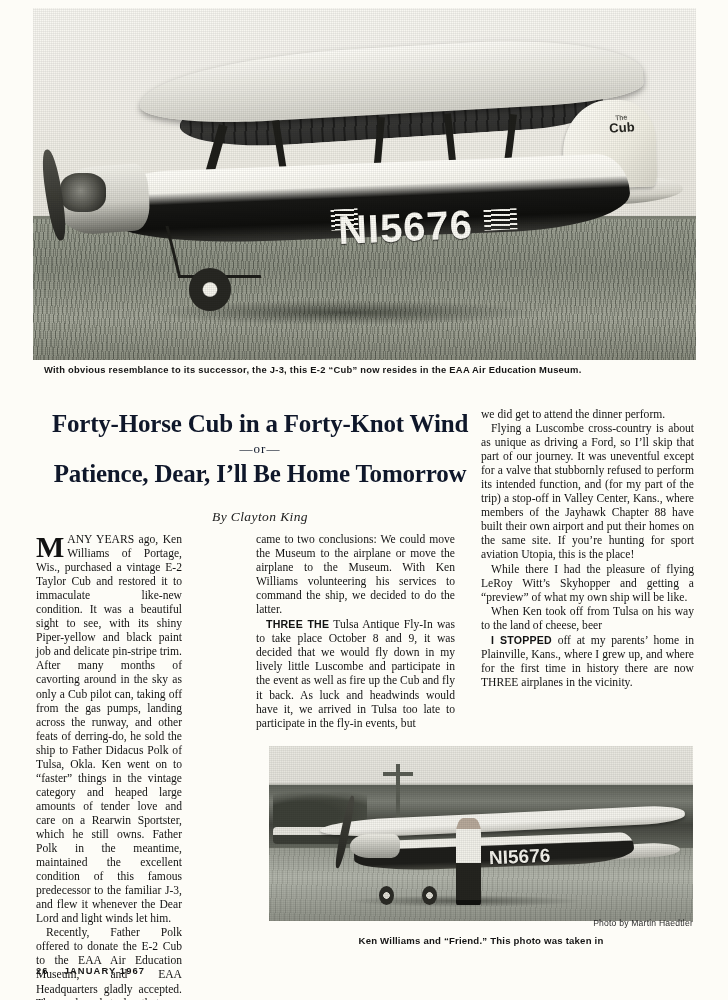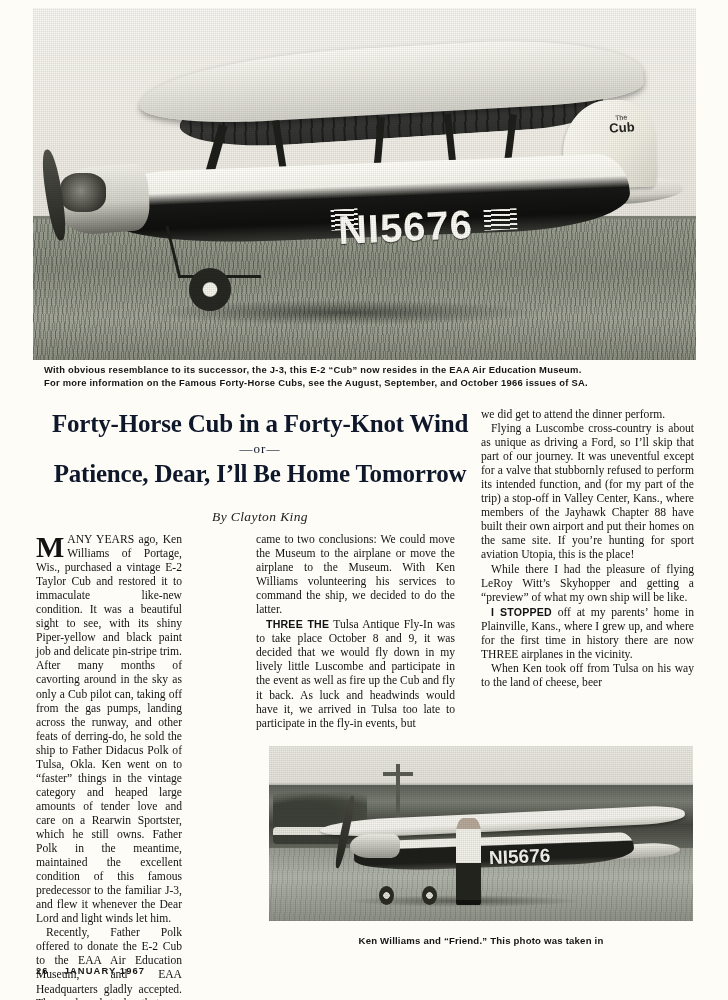--- a/index.html
+++ b/index.html
@@ -315,21 +315,20 @@
     <div class="reg">NI5676</div>
 
     <div class="gear"></div>
     <div class="wheel"></div>
 
     <div class="grain"></div>
   </div>
 
   <div class="hero-caption">
     <p>With obvious resemblance to its successor, the J-3, this E-2 “Cub” now resides in the EAA Air Education Museum.</p>
-    <p>For more information on the Famous Forty-Horse Cubs, see the August, September, and October 1966 issues of SA.</p>
   </div>
 
   <div class="headline">
     <div class="l1">Forty-Horse Cub in a Forty-Knot Wind</div>
     <div class="l2">—or—</div>
     <div class="l3">Patience, Dear, I’ll Be Home Tomorrow</div>
   </div>
   <div class="byline">By Clayton King</div>
 
   <div class="col" id="col1">
@@ -339,22 +338,22 @@
 
   <div class="col" id="col2">
     <p class="noind">came to two conclusions: We could move the Museum to the airplane or move the airplane to the Museum. With Ken Williams volunteering his services to command the ship, we decided to do the latter.</p>
     <p><span class="smallcaps">THREE THE</span><span> Tulsa Antique Fly-In was to take place October 8 and 9, it was decided that we would fly down in my lively little Luscombe and participate in the event as well as fire up the Cub and fly it back. As luck and headwinds would have it, we arrived in Tulsa too late to participate in the fly-in events, but</span></p>
   </div>
 
   <div class="col" id="col3">
     <p class="noind">we did get to attend the dinner perform.</p>
     <p>Flying a Luscombe cross-country is about as unique as driving a Ford, so I’ll skip that part of our journey. It was uneventful except for a valve that stubbornly refused to perform its intended function, and (for my part of the trip) a stop-off in Valley Center, Kans., where members of the Jayhawk Chapter 88 have built their own airport and put their homes on the same site. If you’re hunting for sport aviation Utopia, this is the place!</p>
     <p>While there I had the pleasure of flying LeRoy Witt’s Skyhopper and getting a “preview” of what my own ship will be like.</p>
+    <p>When Ken took off from Tulsa on his way to the land of cheese, beer</p>
     <p><span class="smallcaps">I STOPPED</span><span> off at my parents’ home in Plainville, Kans., where I grew up, and where for the first time in history there are now THREE airplanes in the vicinity.</span></p>
-    <p>When Ken took off from Tulsa on his way to the land of cheese, beer</p>
   </div>
 
   <div class="photo2">
     <div class="p2-sky"></div>
     <div class="p2-hangar-roof"></div>
     <div class="p2-hangar"></div>
     <div class="p2-trees"></div>
     <div class="p2-pole"></div>
     <div class="p2-pole-arm"></div>
     <div class="p2-ground"></div>
@@ -365,20 +364,21 @@
     <div class="p2-fuse"></div>
     <div class="p2-cowl"></div>
     <div class="p2-prop"></div>
     <div class="p2-reg">NI5676</div>
     <div class="p2-man"></div>
     <div class="p2-wheel"></div>
     <div class="p2-wheel p2-wheel2"></div>
     <div class="grain"></div>
   </div>
 
+  <div class="photo-credit">Photo by Martin Haedtler</div>
 
   <div class="photo2-caption">
     <p>Ken Williams and “Friend.” This photo was taken in</p>
   </div>
 
   <div class="folio">
     <span class="num">26</span><span>JANUARY 1967</span>
   </div>
 
 </div>

